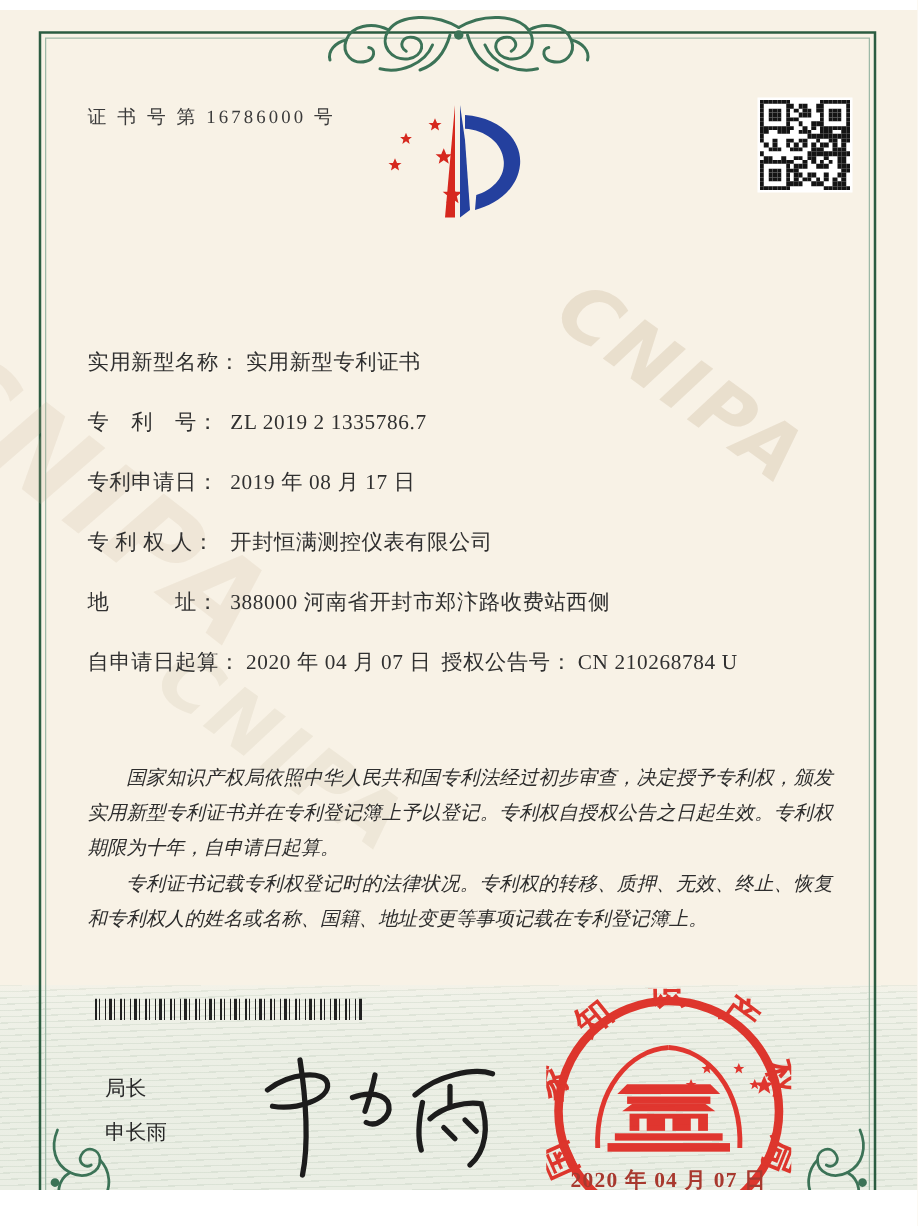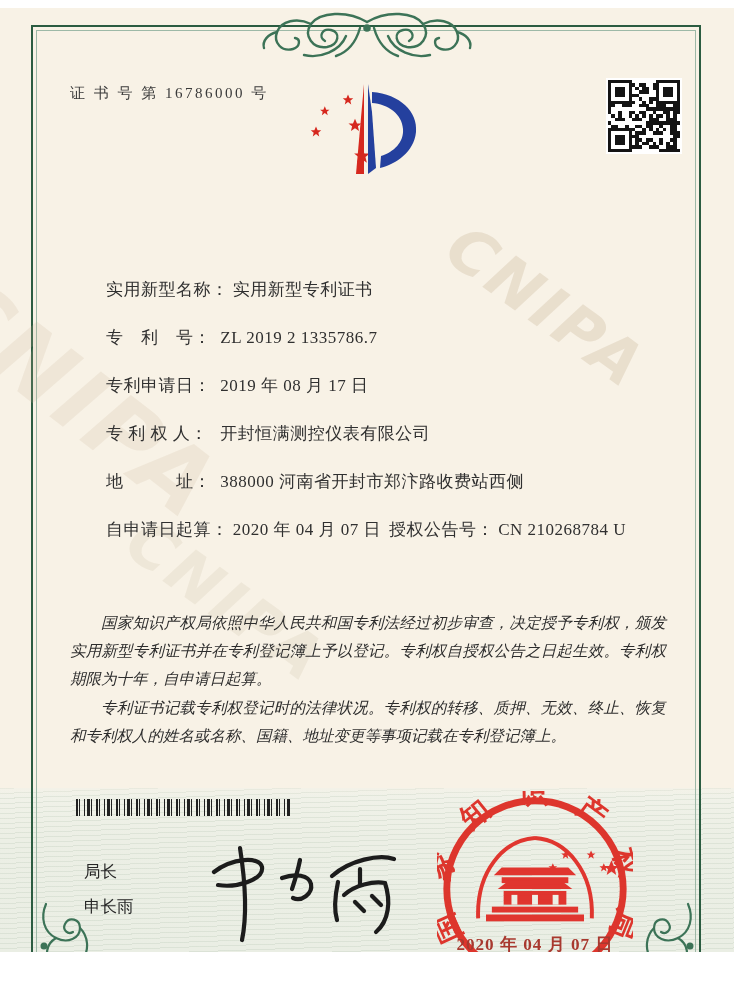--- a/index.html
+++ b/index.html
@@ -34,21 +34,21 @@
   .content{position:absolute;inset:0;z-index:2;}
   .cert-no{position:absolute;left:70px;top:76px;font-size:15px;letter-spacing:2.5px;color:#3a3a3a;}
   .title{position:absolute;left:0;width:100%;top:176px;text-align:center;
     font-size:37px;font-weight:bold;letter-spacing:9px;color:#141414;}
   .logo{position:absolute;left:296px;top:74px;width:128px;height:102px;}
   .qr{position:absolute;left:606px;top:70px;width:72px;height:72px;background:#fff;
     display:grid;grid-template-columns:repeat(21,1fr);grid-template-rows:repeat(21,1fr);padding:2px;}
   .qr i{display:block;}
   .fields{position:absolute;left:70px;top:270px;right:40px;font-size:17px;color:#303030;}
   .frow{height:48px;white-space:nowrap;position:relative;}
-  .flabel{display:inline-block;min-width:110px;letter-spacing:.5px;margin-left:36px;}
+  .flabel{display:inline-block;min-width:110px;letter-spacing:.5px;}
   .fvalue{letter-spacing:.5px;}
   .fpair2{position:absolute;left:283px;top:0;}
   .paras{position:absolute;left:70px;top:601px;width:596px;font-size:15.5px;
     line-height:1.82;color:#2d2d2d;font-style:italic;text-align:justify;}
   .paras p{margin:0;text-indent:2em;}
   .barcode{position:absolute;left:76px;top:791px;width:214px;height:17px;
     background:repeating-linear-gradient(90deg,
       #212121 0 2px,rgba(0,0,0,0) 2px 3px,
       #212121 3px 4px,rgba(0,0,0,0) 4px 8px,
       #212121 8px 9px,rgba(0,0,0,0) 9px 11px,

